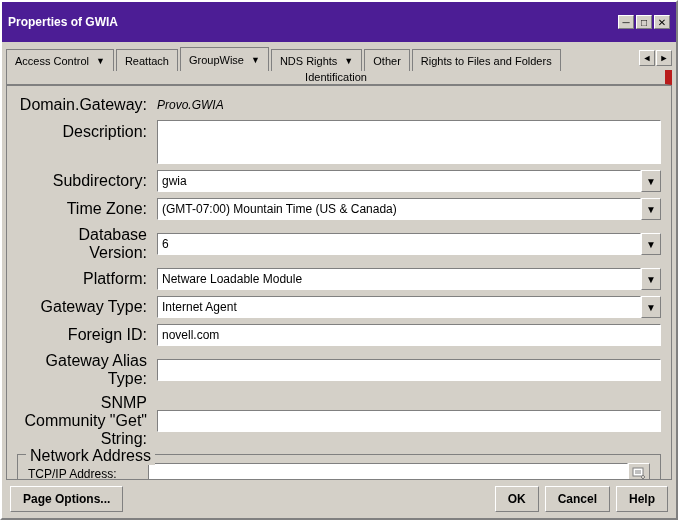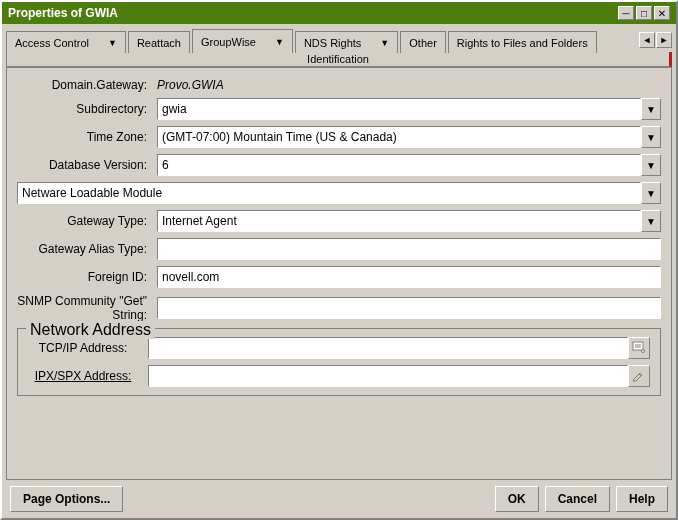--- a/index.html
+++ b/index.html
@@ -15,27 +15,27 @@
       width: 678px;
       height: 520px;
       background: #d4d0c8;
       border: 2px solid #808080;
       border-top-color: #ffffff;
       border-left-color: #ffffff;
       display: flex;
       flex-direction: column;
     }
     .title-bar {
-      background: #4d7c0f;
+      background: #4c1d95;
       color: white;
       padding: 8px 6px;
       display: flex;
       justify-content: space-between;
       align-items: center;
-      height: 22px;
+      height: 40px;
       flex-shrink: 0;
     }
     .title-bar-text {
       font-weight: bold;
       font-size: 12px;
     }
     .title-bar-buttons {
       display: flex;
       gap: 2px;
     }
@@ -63,21 +63,21 @@
     }
     .tab {
       padding: 3px 8px;
       background: #d4d0c8;
       border: 1px solid #808080;
       border-bottom: none;
       cursor: pointer;
       margin-right: 2px;
       display: flex;
       align-items: center;
-      gap: 19px;
+      gap: 7px;
       height: 22px;
       position: relative;
       top: 1px;
       font-size: 11px;
     }
     .tab.active {
       background: #d4d0c8;
       border-color: #808080;
       z-index: 2;
       font-weight: normal;
@@ -103,21 +103,21 @@
       justify-content: center;
       font-size: 9px;
       cursor: pointer;
     }
     .active-tab-sub {
       text-align: center;
       font-size: 11px;
       padding: 1px 0;
       background: #d4d0c8;
       border-left: 1px solid #808080;
-      border-right: 3px solid #b91c1c;
+      border-right: 7px solid #b91c1c;
       border-bottom: 1px solid #808080;
       margin: 0 4px;
       flex-shrink: 0;
     }
     .content-area {
       background: #d4d0c8;
       border: 1px solid #808080;
       margin: 0 4px;
       padding: 10px;
       flex: 1;
@@ -126,21 +126,21 @@
     .form-row {
       display: flex;
       align-items: center;
       margin-bottom: 6px;
     }
     .form-label {
       width: 140px;
       text-align: right;
       padding-right: 10px;
       flex-shrink: 0;
-      font-size: 12px;
+      font-size: 16px;
     }
     .form-value {
       flex: 1;
       font-size: 12px;
       font-style: italic;
     }
     .form-input {
       width: 100%;
       height: 22px;
       border: 1px solid;
@@ -205,21 +205,21 @@
       padding: 0 4px;
       font-size: 16px;
     }
     .network-row {
       display: flex;
       align-items: center;
       margin-bottom: 6px;
     }
     .network-label {
       width: 120px;
-      text-align: center;
+      text-align: left;
       padding-right: 10px;
       font-size: 12px;
     }
     .network-input-wrapper {
       display: flex;
       align-items: center;
       flex: 1;
     }
     .network-input {
       flex: 1;
@@ -307,20 +307,24 @@
     <span>Identification</span>
   </div>
 
   <div class="content-area">
 
     <div class="form-row">
       <span class="form-label">Domain.Gateway:</span>
       <span class="form-value">Provo.GWIA</span>
     </div>
 
+    <div class="form-row" style="align-items: flex-start;">
+      <span class="form-label" style="margin-top:3px;">Description:</span>
+      <textarea class="form-textarea" style=""></textarea>
+    </div>
 
     <div class="form-row">
       <span class="form-label">Subdirectory:</span>
       <div class="form-select-wrapper">
         <input class="form-select" type="text" value="gwia" style="">
         <div class="select-btn">▼</div>
       </div>
     </div>
 
     <div class="form-row">
@@ -333,42 +337,43 @@
 
     <div class="form-row">
       <span class="form-label">Database Version:</span>
       <div class="form-select-wrapper">
         <input class="form-select" type="text" value="6" style="">
         <div class="select-btn">▼</div>
       </div>
     </div>
 
     <div class="form-row">
+      <span class="form-label">Platform:</span>
       <div class="form-select-wrapper">
         <input class="form-select" type="text" value="Netware Loadable Module" style="">
         <div class="select-btn">▼</div>
       </div>
     </div>
 
     <div class="form-row">
       <span class="form-label">Gateway Type:</span>
       <div class="form-select-wrapper">
         <input class="form-select" type="text" value="Internet Agent" style="">
         <div class="select-btn">▼</div>
       </div>
     </div>
 
     <div class="form-row">
+      <span class="form-label">Foreign ID:</span>
+      <input class="form-input" type="text" value="novell.com" style="">
+    </div>
+
+    <div class="form-row">
       <span class="form-label">Gateway Alias Type:</span>
       <input class="form-input" type="text" value="" style="">
-    </div>
-
-    <div class="form-row">
-      <span class="form-label">Foreign ID:</span>
-      <input class="form-input" type="text" value="novell.com" style="">
     </div>
 
     <div class="form-row">
       <span class="form-label">SNMP Community "Get" String:</span>
       <input class="form-input" type="text" value="" style="">
     </div>
 
     <div class="group-box">
       <span class="group-box-legend">Network Address</span>
       <div class="network-row">

